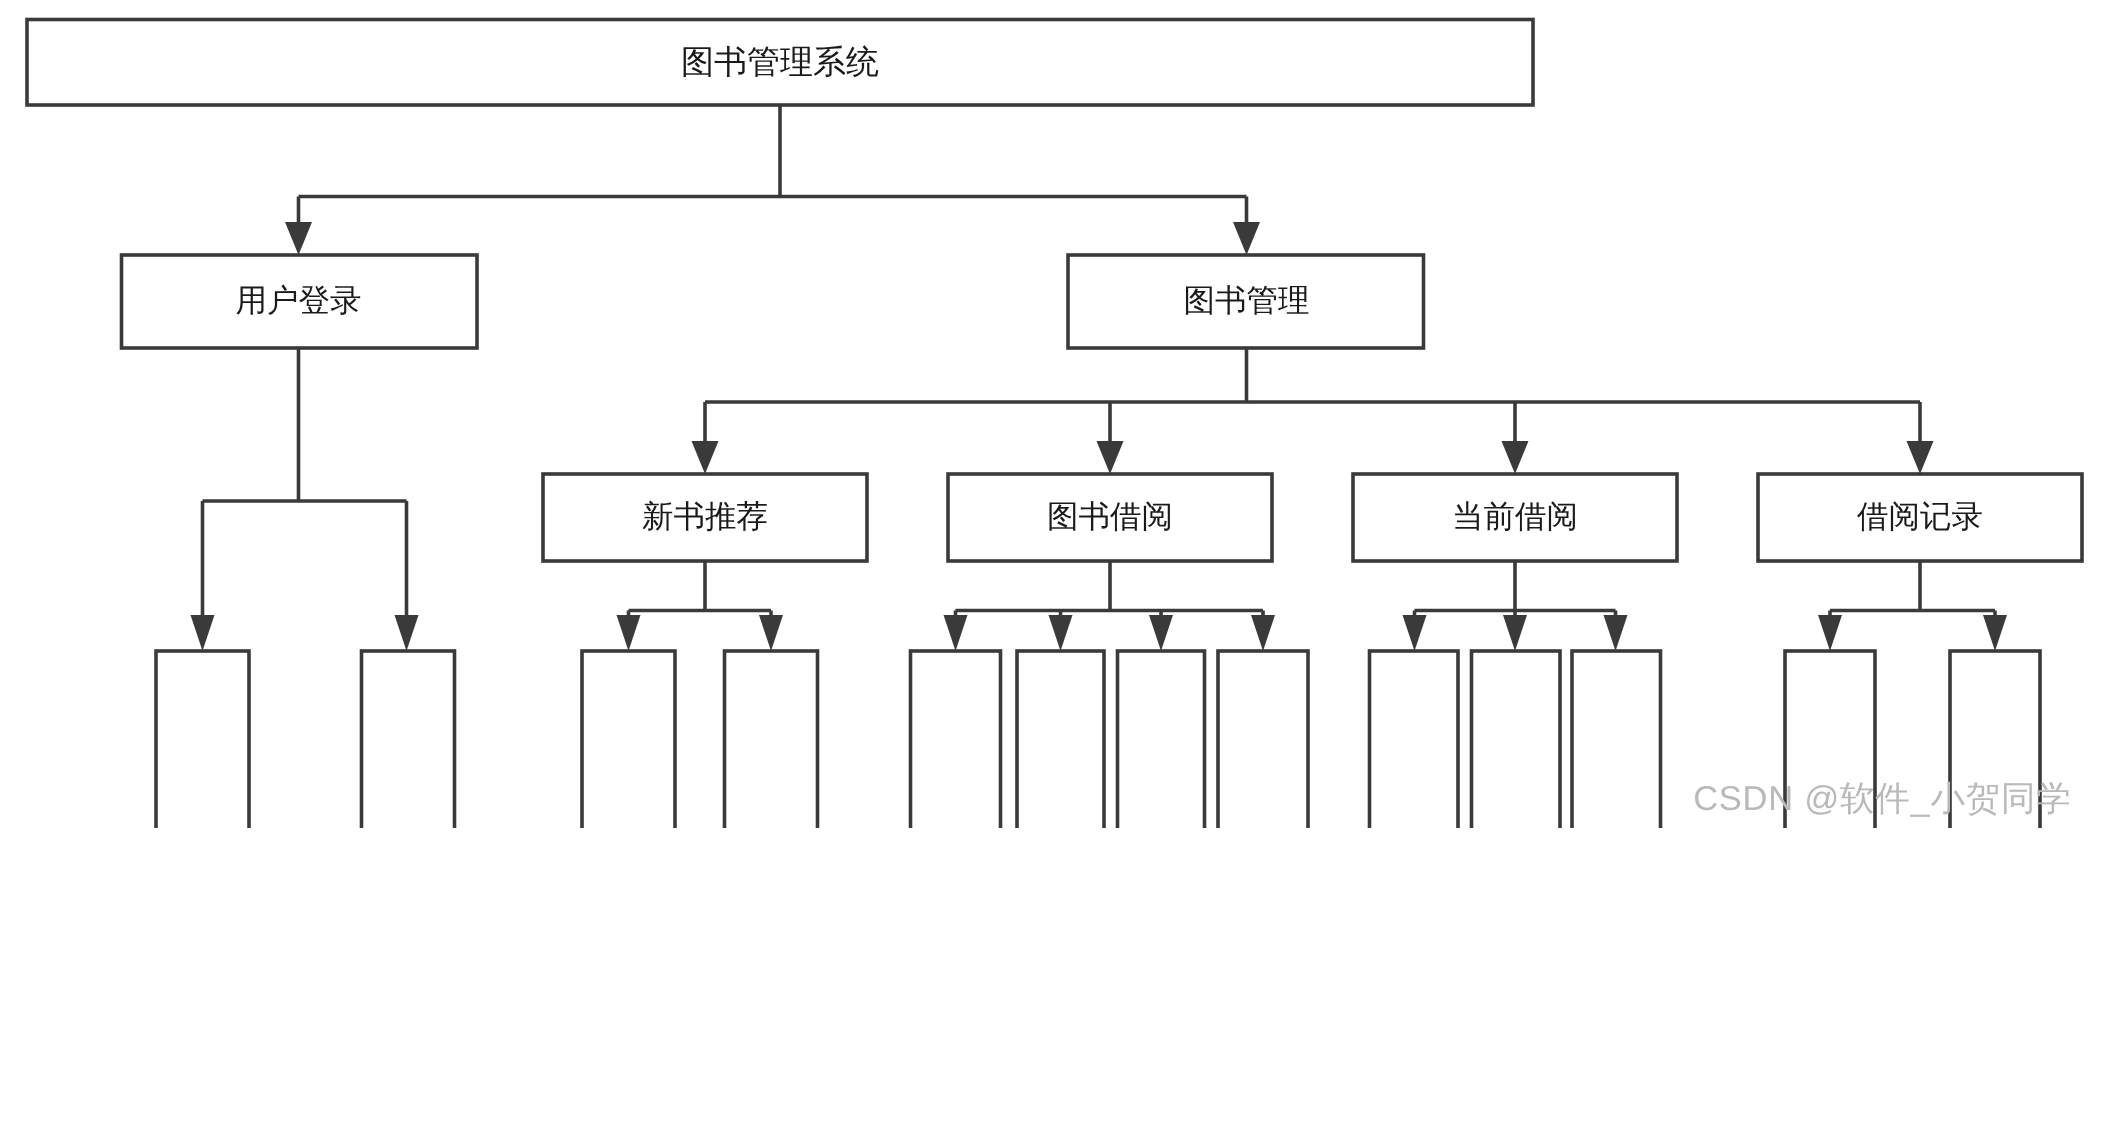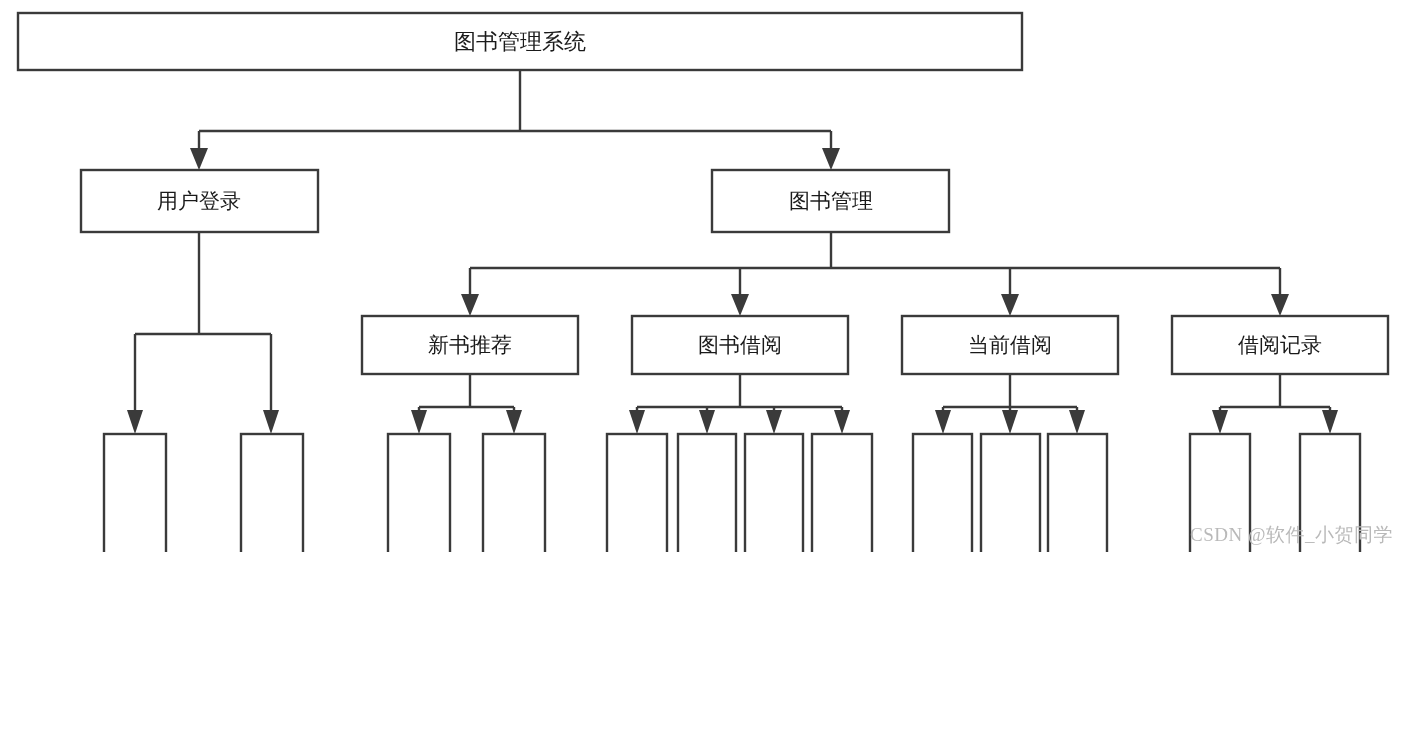--- a/index.html
+++ b/index.html
@@ -62,24 +62,24 @@
     color: #1a1a1a;
     letter-spacing: 3px;
     display: flex;
     align-items: flex-start;
     justify-content: center;
     white-space: nowrap;
     pointer-events: none;
   }
   .watermark {
     position: absolute;
-    right: 12px;
+    right: 24px;
     bottom: 4px;
-    font-family: Liberation Serif, serif;
-    font-size: 19px;
+    font-family: Liberation Sans, sans-serif;
+    font-size: 23px;
     color: #b9b9b9;
     letter-spacing: 0.5px;
     white-space: nowrap;
     user-select: none;
   }
 </style>
 </head>
 <body>
 
 <div id="diagram-root">

